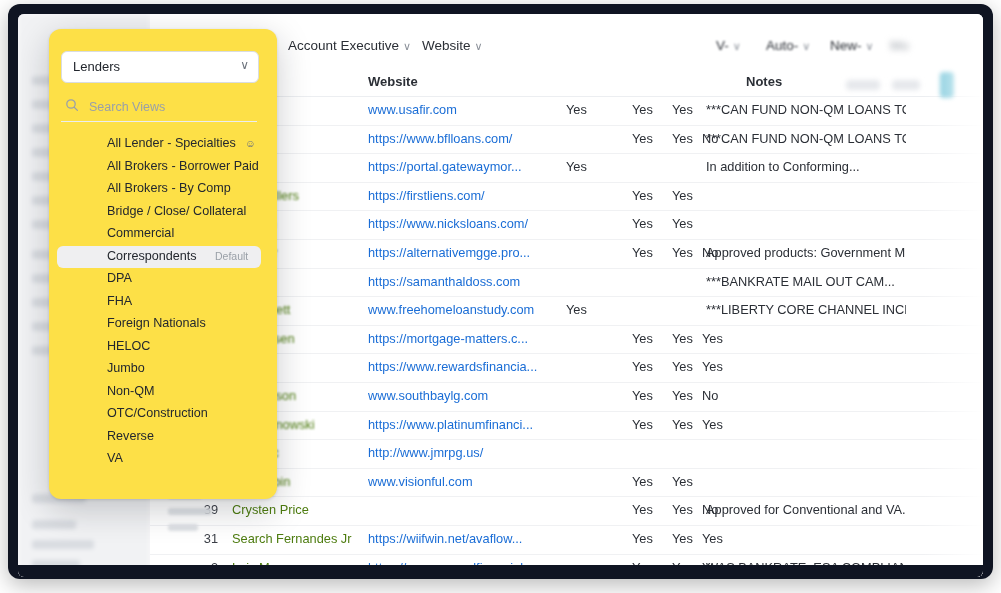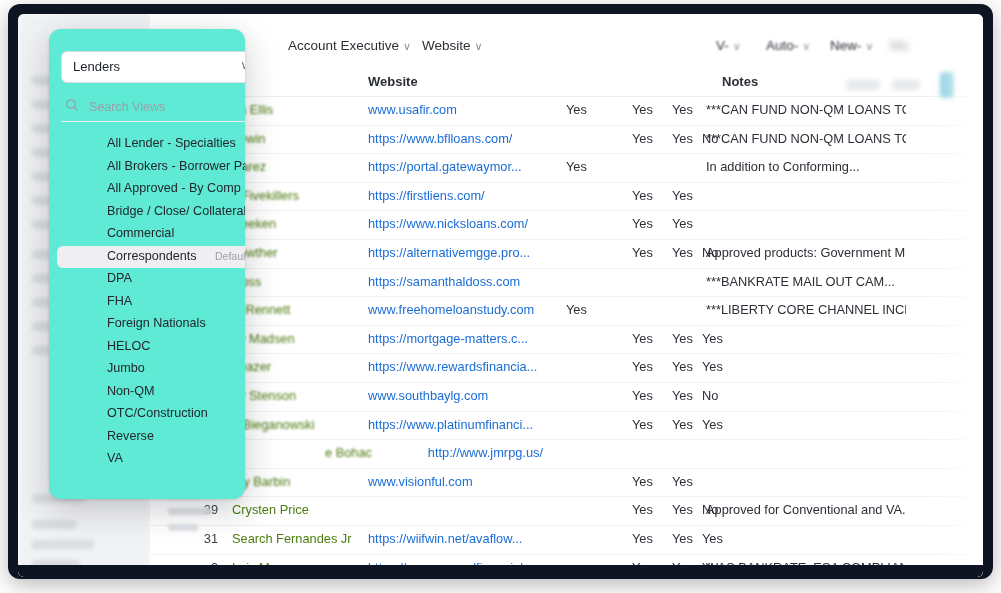--- a/index.html
+++ b/index.html
@@ -146,22 +146,22 @@
     position: absolute;
     right: 0; top: 0; width: 60px; bottom: 0;
     background: linear-gradient(to right, rgba(255,255,255,0), rgba(255,255,255,1));
     pointer-events: none;
   }
 
   
   .popover {
     position: absolute;
     left: 31px; top: 15px;
-    width: 196px; height: 470px;
-    background: #5eead4;
+    width: 228px; height: 470px;
+    background: #fde047;
     border-radius: 12px;
     box-shadow: 0 10px 34px rgba(20,24,34,0.22), 0 1px 3px rgba(20,24,34,0.14);
     overflow: hidden;
   }
   .pop-select {
     position: absolute;
     left: 12px; top: 22px;
     width: 196px; height: 30px;
     border: 1px solid #d9dce1;
     border-radius: 6px;
@@ -310,21 +310,21 @@
         <div class="tb-item blurry-1" style="left:680px;">
           <span>New-</span><span class="caret">∨</span>
         </div>
         <div class="tb-item blurry-3" style="left:740px;color:#9aa0a8;">
           <span>Mo</span>
         </div>
       </div>
 
       <div class="col-head">
         <span style="left:218px;">Website</span>
-        <span style="left:564px;padding-left:8px;">Notes</span>
+        <span style="left:588px;padding-left:8px;">Notes</span>
       </div>
 
       <div class="rows">
 
         <div class="row" style="top:0px;">
           <span class="cell c-num"></span>
           <span class="cell c-name blurry-1">da Ellis</span>
           <span class="cell c-web">www.usafir.com</span>
           <span class="cell c-y1">Yes</span>
           <span class="cell c-y2">Yes</span>
@@ -447,21 +447,21 @@
           <span class="cell c-num"></span>
           <span class="cell c-name blurry-1">n Bieganowski</span>
           <span class="cell c-web">https://www.platinumfinanci...</span>
           <span class="cell c-y1"></span>
           <span class="cell c-y2">Yes</span>
           <span class="cell c-y3">Yes</span>
           <span class="cell c-y4">Yes</span>
           <span class="cell c-note"></span>
         </div>
 
-        <div class="row" style="top:343.2px;text-align:right;">
+        <div class="row" style="top:343.2px;">
           <span class="cell c-num"></span>
           <span class="cell c-name blurry-1">e Bohac</span>
           <span class="cell c-web">http://www.jmrpg.us/</span>
           <span class="cell c-y1"></span>
           <span class="cell c-y2"></span>
           <span class="cell c-y3"></span>
           <span class="cell c-y4"></span>
           <span class="cell c-note"></span>
         </div>
 
@@ -543,21 +543,21 @@
       <div class="pop-list">
 
         <div class="pop-row">
           <span class="txt">All Lender - Specialties</span>
           <span class="person" style="left:188px;">☺</span>
         </div>
         <div class="pop-row">
           <span class="txt">All Brokers - Borrower Paid</span>
         </div>
         <div class="pop-row">
-          <span class="txt">All Approved - By Comp</span>
+          <span class="txt">All Brokers - By Comp</span>
         </div>
         <div class="pop-row">
           <span class="txt">Bridge / Close/ Collateral</span>
         </div>
         <div class="pop-row">
           <span class="txt">Commercial</span>
         </div>
         <div class="pop-row selected">
           <span class="txt">Correspondents</span>
           <span class="badge" style="left:142px;margin-left:16px;">Default</span>

